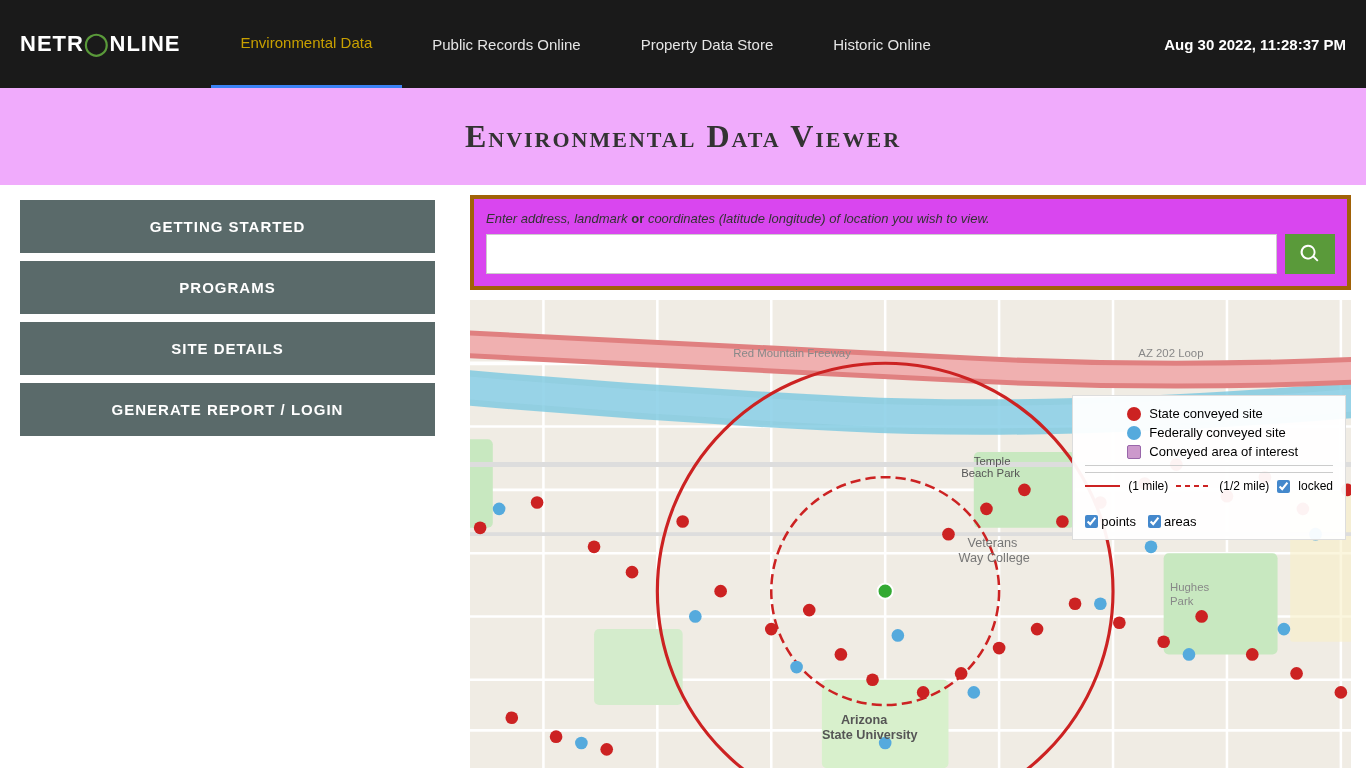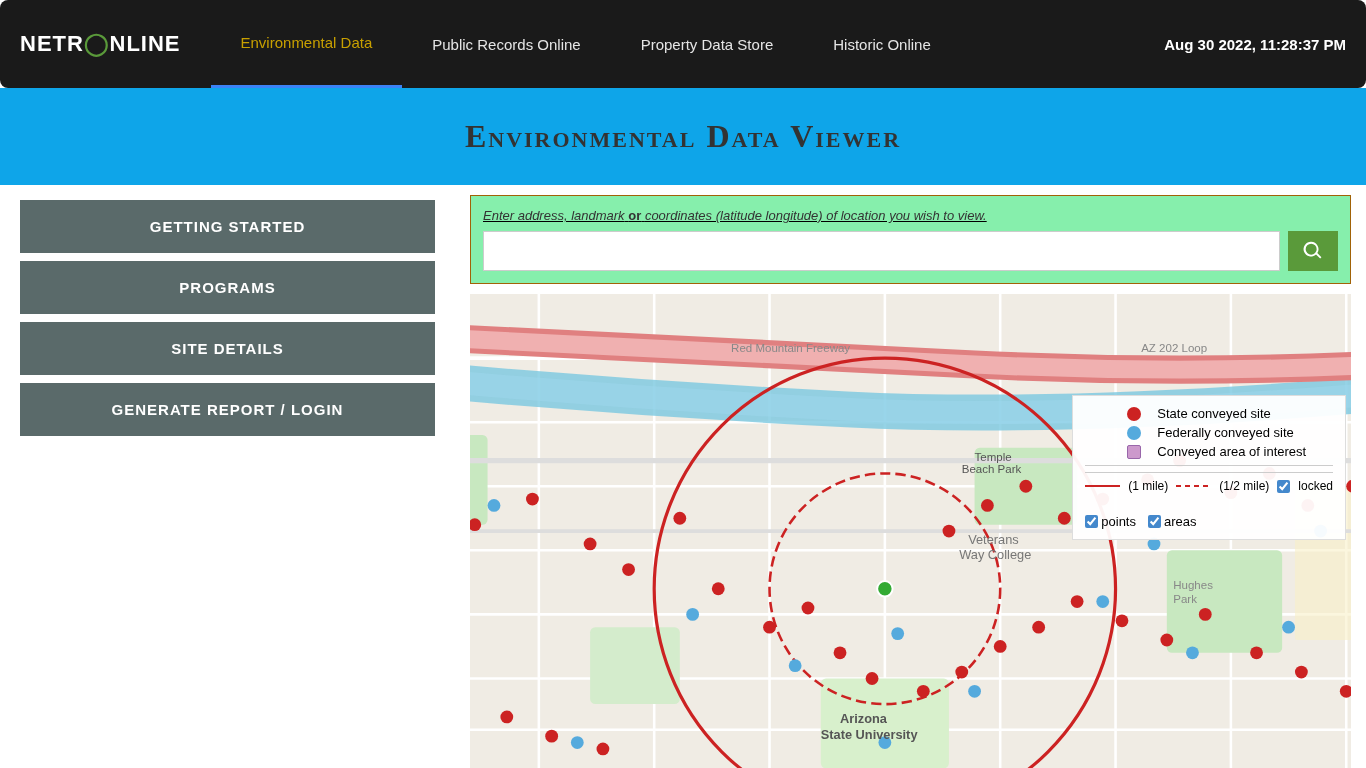--- a/index.html
+++ b/index.html
@@ -5,21 +5,20 @@
     * { margin: 0; padding: 0; box-sizing: border-box; }
     body { font-family: Arial, sans-serif; background: #fff; width: 1366px; min-height: 768px; overflow-x: hidden; }
 
     
     .header {
       background: #1a1a1a;
       display: flex;
       align-items: center;
       padding: 0 20px;
       height: 88px;
-      border-radius: 8px;
     }
     .logo {
       color: #fff;
       font-size: 22px;
       font-weight: bold;
       font-family: Arial, sans-serif;
       letter-spacing: 1px;
       flex-shrink: 0;
       margin-right: 30px;
     }
@@ -46,21 +45,21 @@
     .datetime {
       color: #fff;
       font-size: 15px;
       font-weight: bold;
       margin-left: auto;
       white-space: nowrap;
     }
 
     
     .page-title-bar {
-      background: #0ea5e9;
+      background: #f0abfc;
       text-align: center;
       padding: 30px 0;
     }
     .page-title {
       font-family: Georgia, serif;
       font-size: 32px;
       color: #333;
       font-variant: small-caps;
       letter-spacing: 2px;
     }
@@ -90,25 +89,24 @@
     
     .right-panel {
       flex: 1;
       display: flex;
       flex-direction: column;
       padding: 10px 15px 0 15px;
     }
 
     
     .search-area {
-      background: #86efac;
-      border: 1px solid #a16207;
+      background: #d946ef;
+      border: 4px solid #a16207;
       padding: 12px;
       margin-bottom: 10px;
-      text-decoration: underline;
     }
     .search-hint {
       font-size: 13px;
       color: #333;
       margin-bottom: 8px;
       font-style: italic;
     }
     .search-hint b { font-weight: bold; font-style: normal; }
     .search-row {
       display: flex;
@@ -142,21 +140,21 @@
       background: rgba(255,255,255,0.95);
       padding: 10px 12px;
       border: 1px solid #ddd;
       z-index: 10;
     }
     .legend-item {
       display: flex;
       align-items: center;
       font-size: 13px;
       margin-bottom: 4px;
-      gap: 16px;
+      gap: 8px;
       padding-left: 42px;
     }
     .dot {
       width: 14px; height: 14px;
       border-radius: 50%;
       flex-shrink: 0;
     }
     .dot-red { background: #cc2222; }
     .dot-blue { background: #55aadd; }
     .dot-purple { background: #cc99cc; border-radius: 2px; border: 1px solid #9966aa; }

